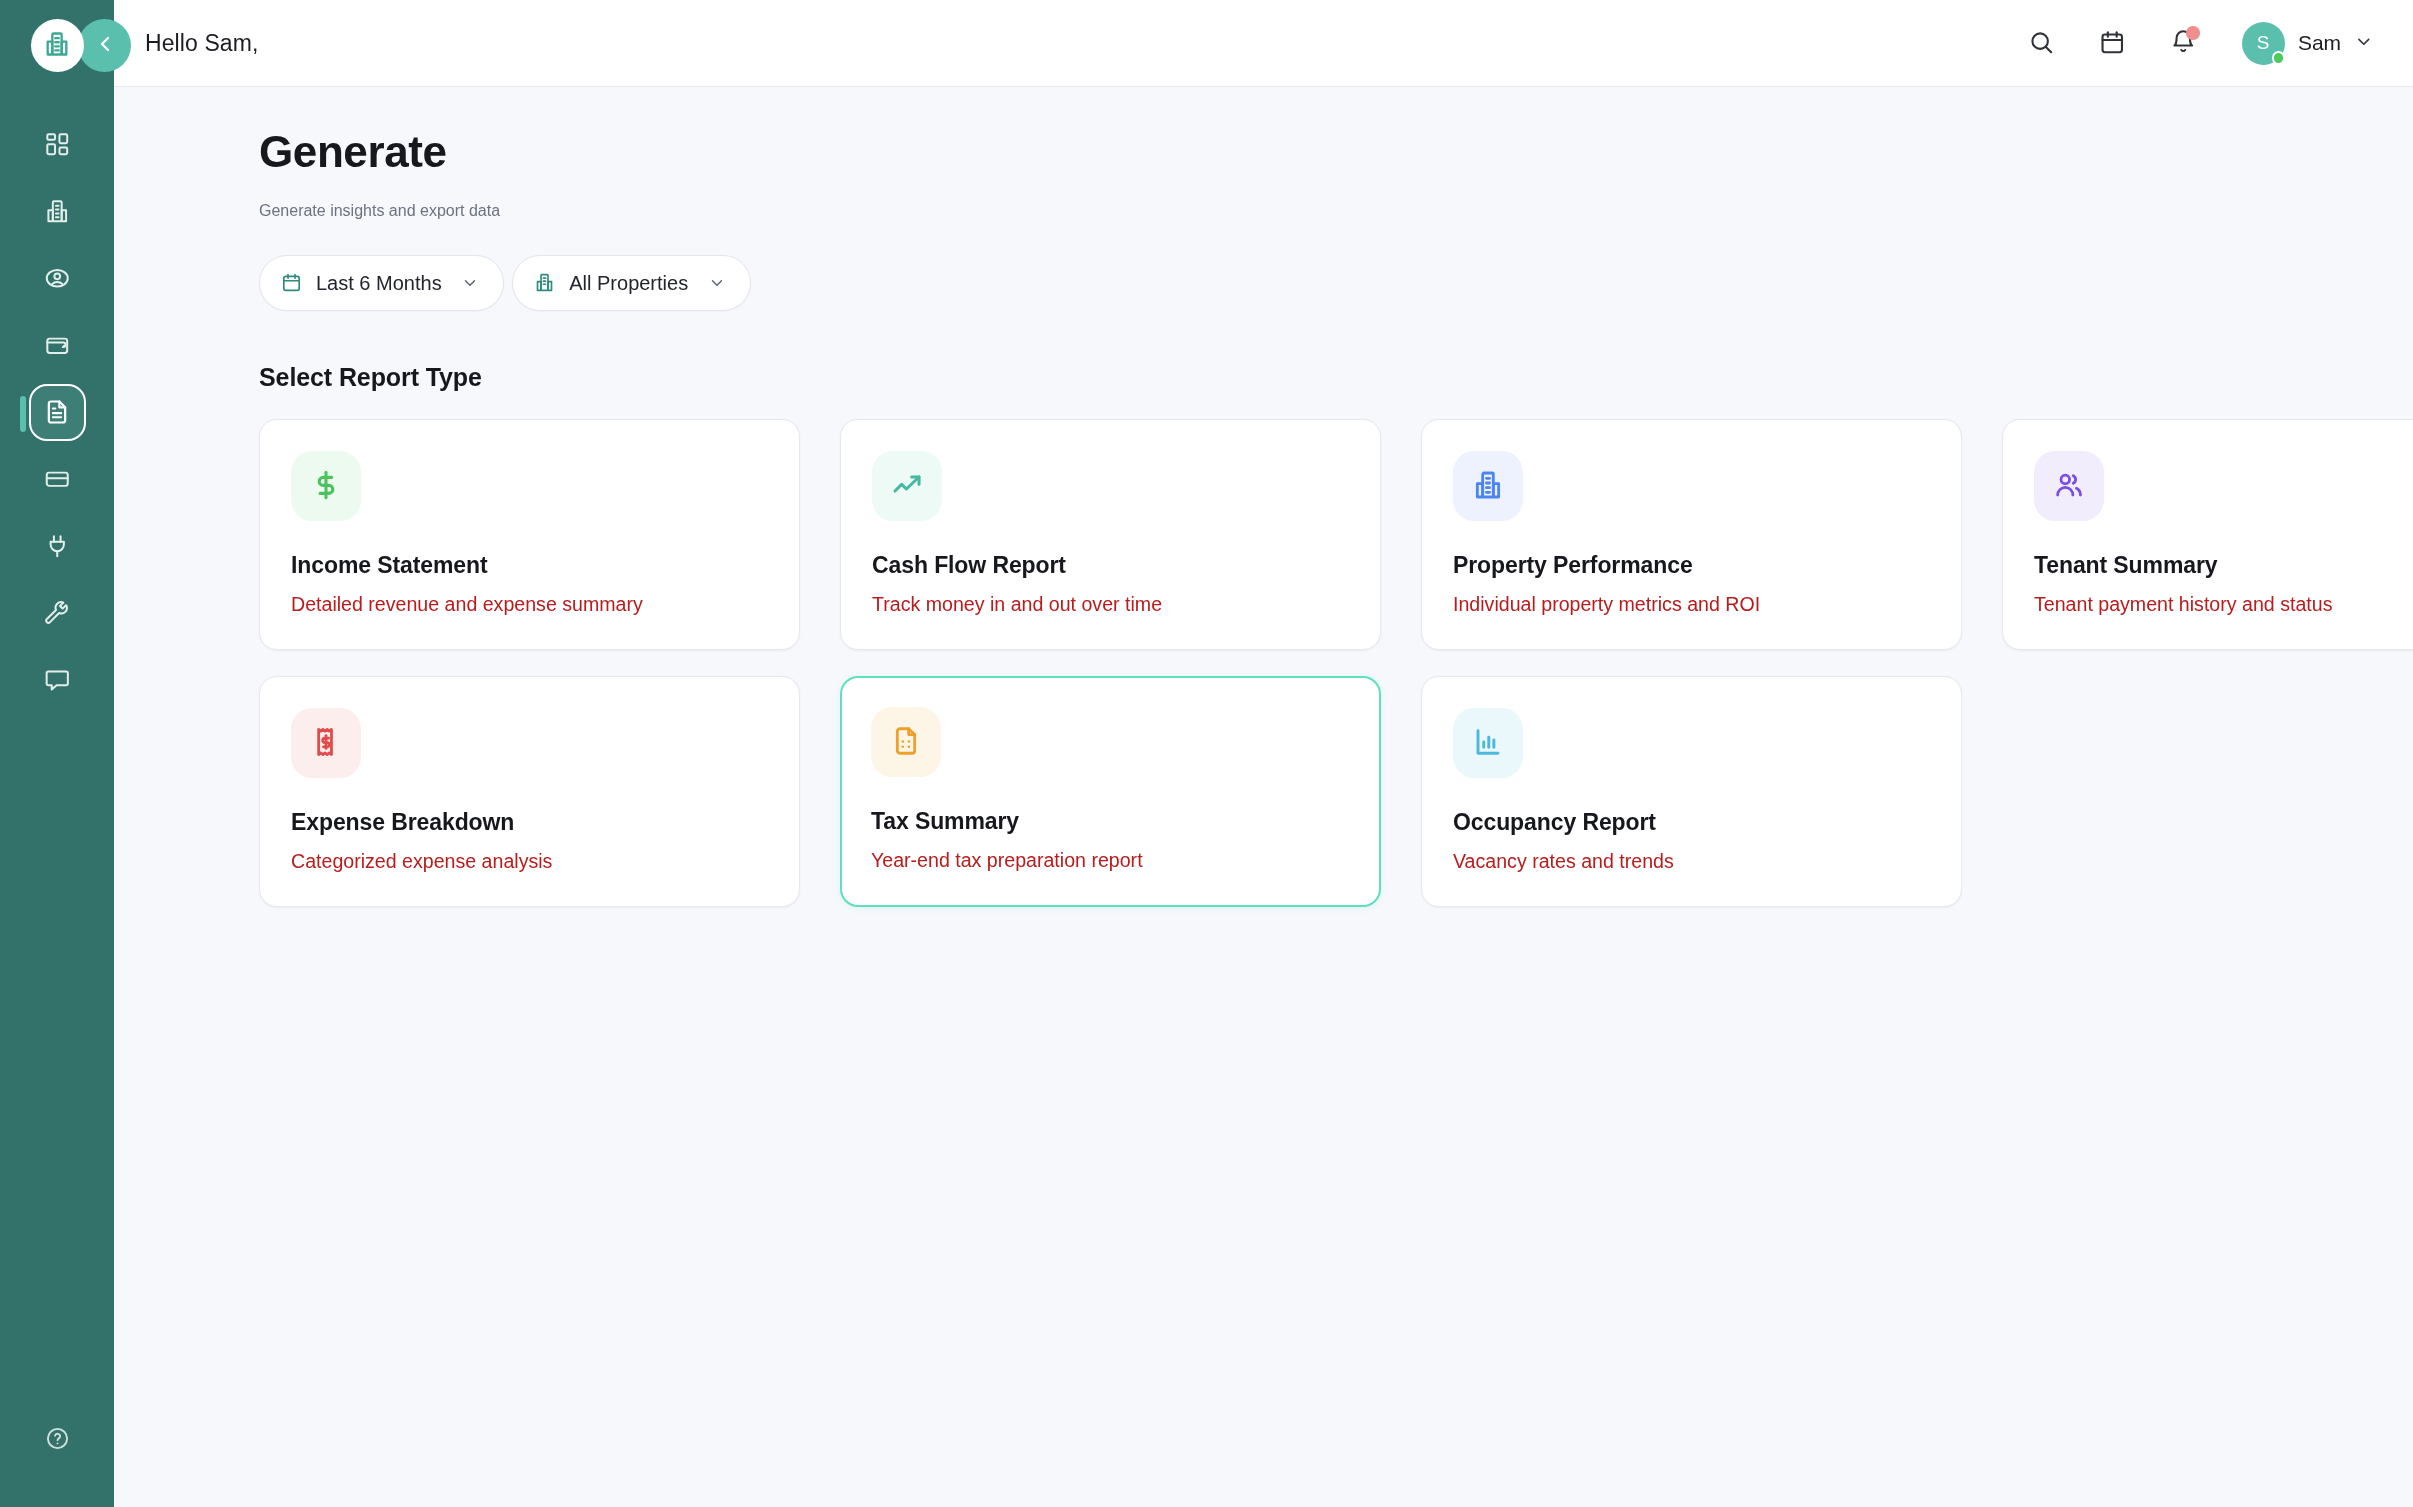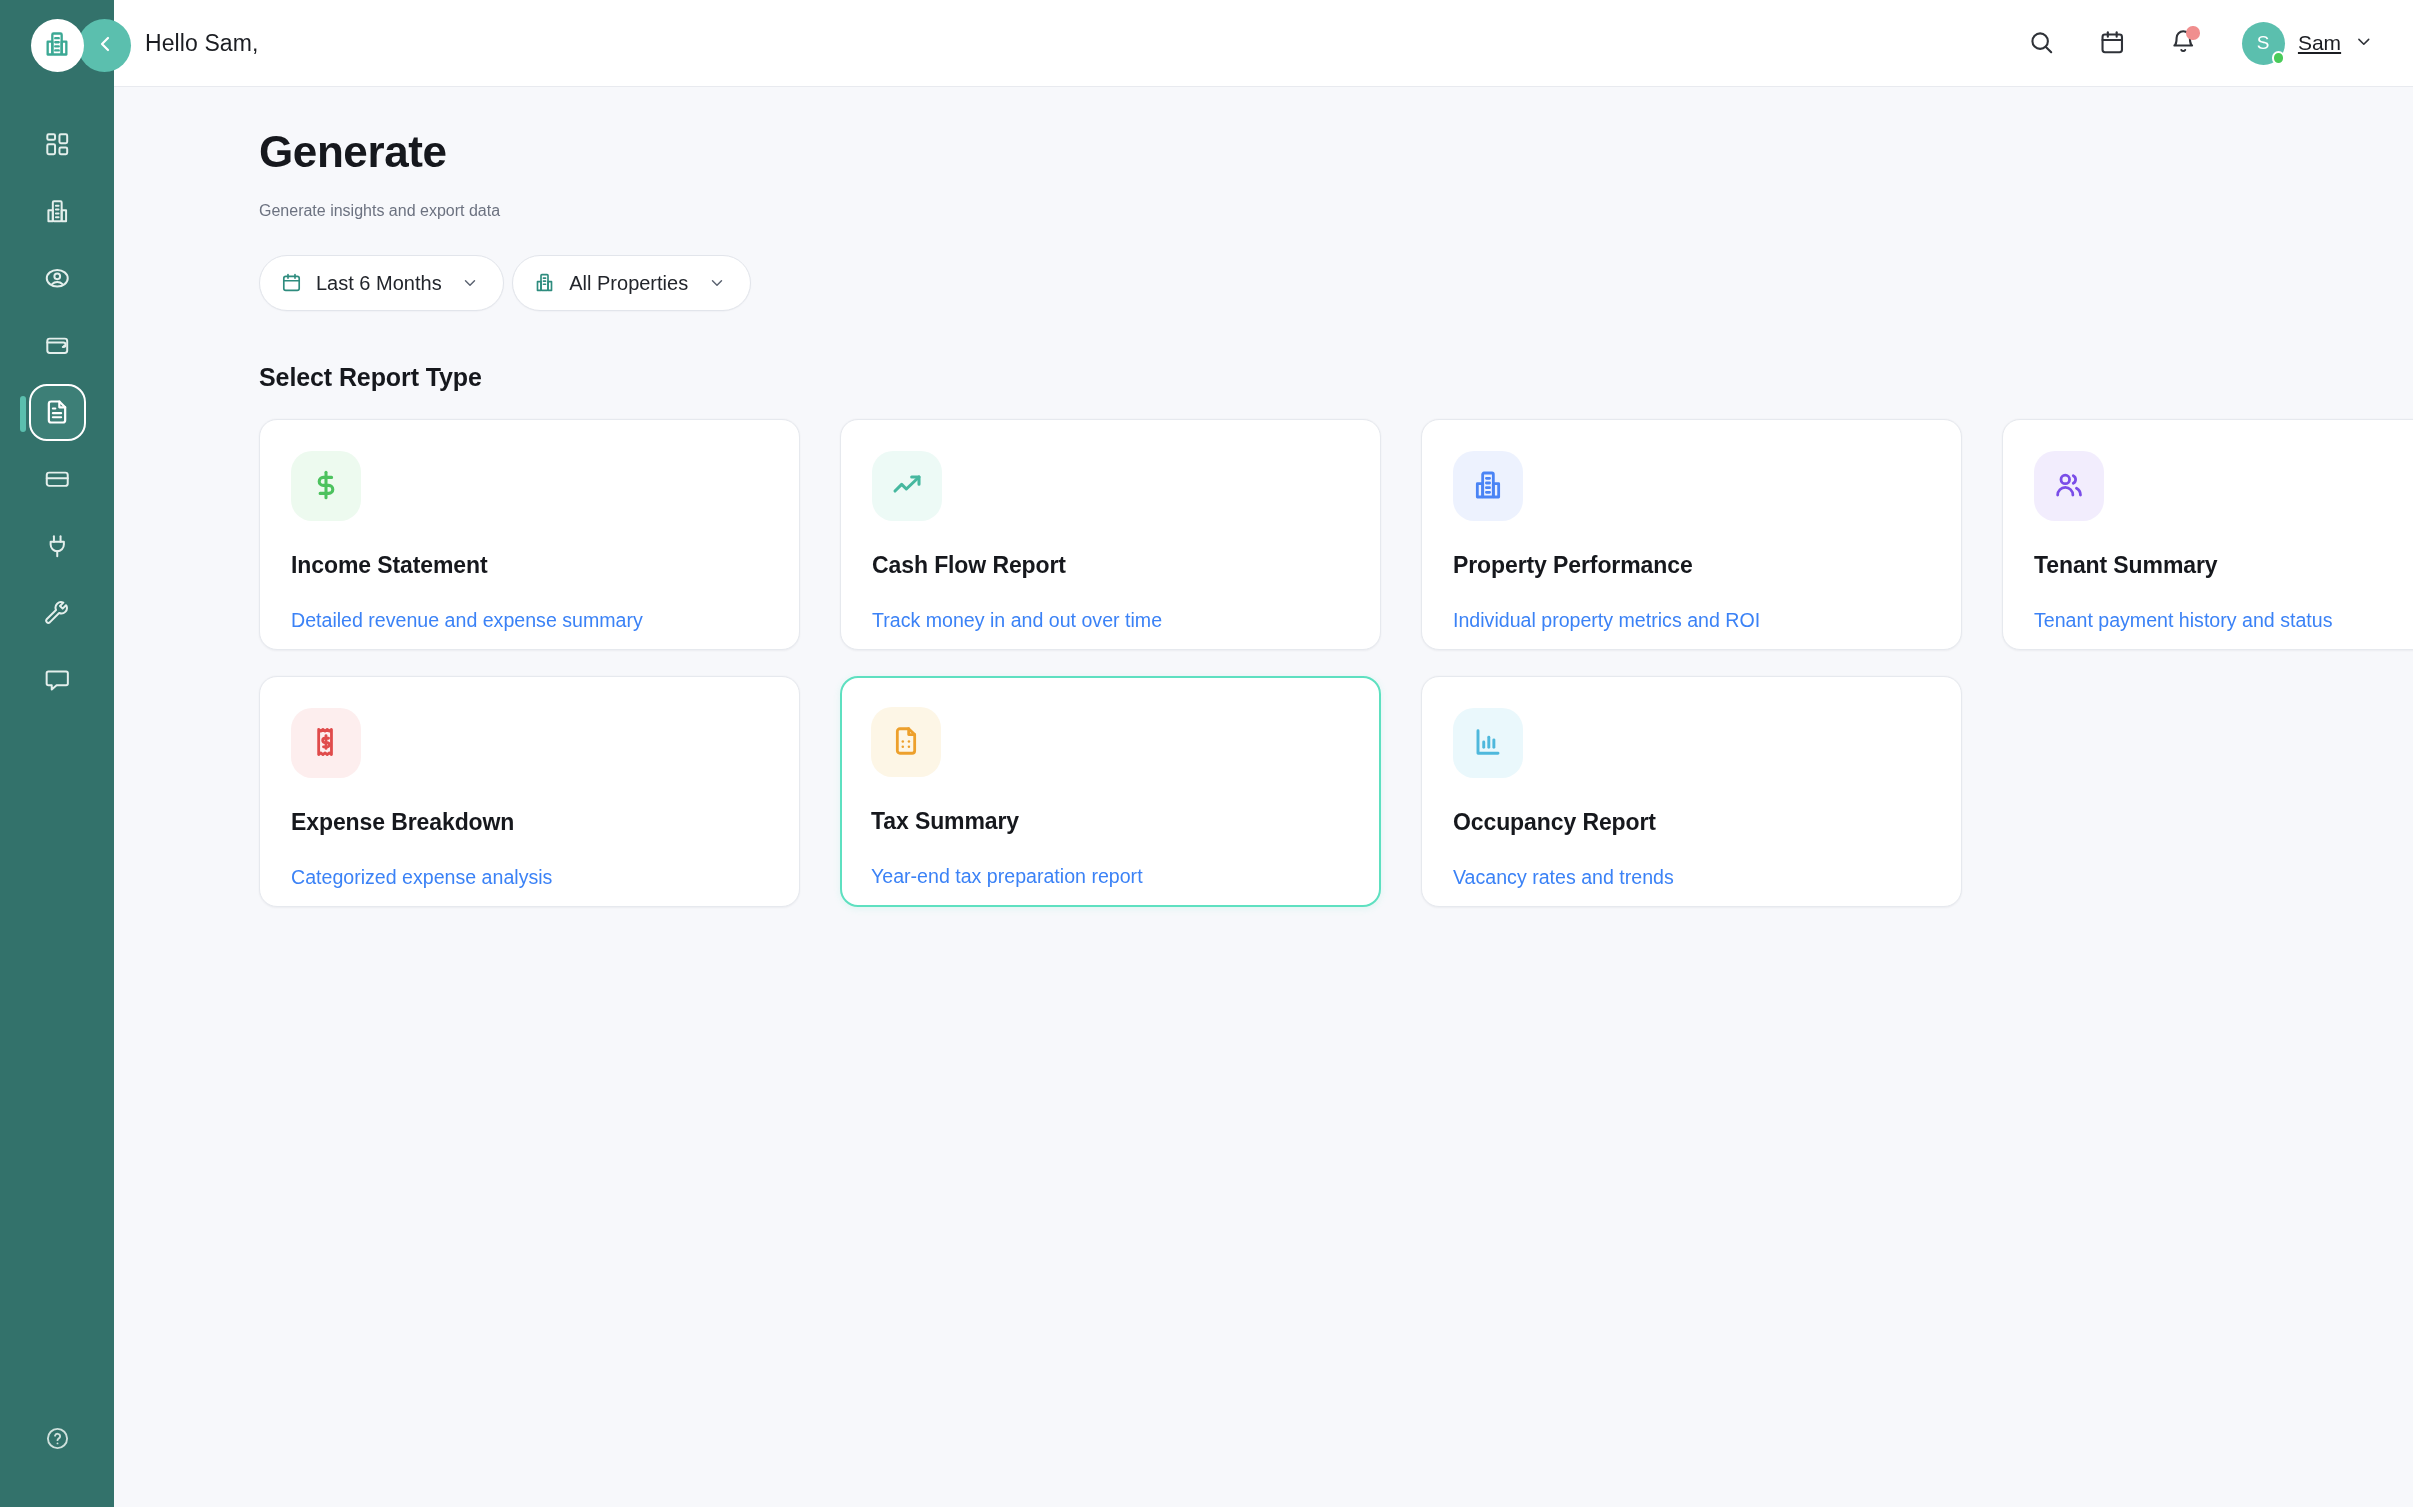--- a/index.html
+++ b/index.html
@@ -166,21 +166,20 @@
     position: absolute;
     right: -0.7px; bottom: 0px;
     width: 13.3px; height: 13.3px;
     border-radius: 50%;
     background: #4ACB5A;
     border: 2.1px solid #ffffff;
   }
   .user-name {
     font-size: 21px;
     color: #1B1D22;
-    text-decoration: underline;
   }
 
   
   .content {
     padding: 42px 39px 0 145px;
     flex: 1;
     overflow: hidden;
   }
   .page-title {
     font-size: 44px;
@@ -256,23 +255,23 @@
     flex: 0 0 70px;
   }
   .card-title {
     margin-top: 31px;
     font-size: 23px;
     font-weight: bold;
     color: #16181D;
     letter-spacing: -0.1px;
   }
   .card-desc {
-    margin-top: 30px;
+    margin-top: 14px;
     font-size: 19.6px;
-    color: #3b82f6;
+    color: #b91c1c;
   }
 </style>
 </head>
 <body>
 
 <div class="app">
 
   <aside class="sidebar">
 
     <div class="logo-wrap">

